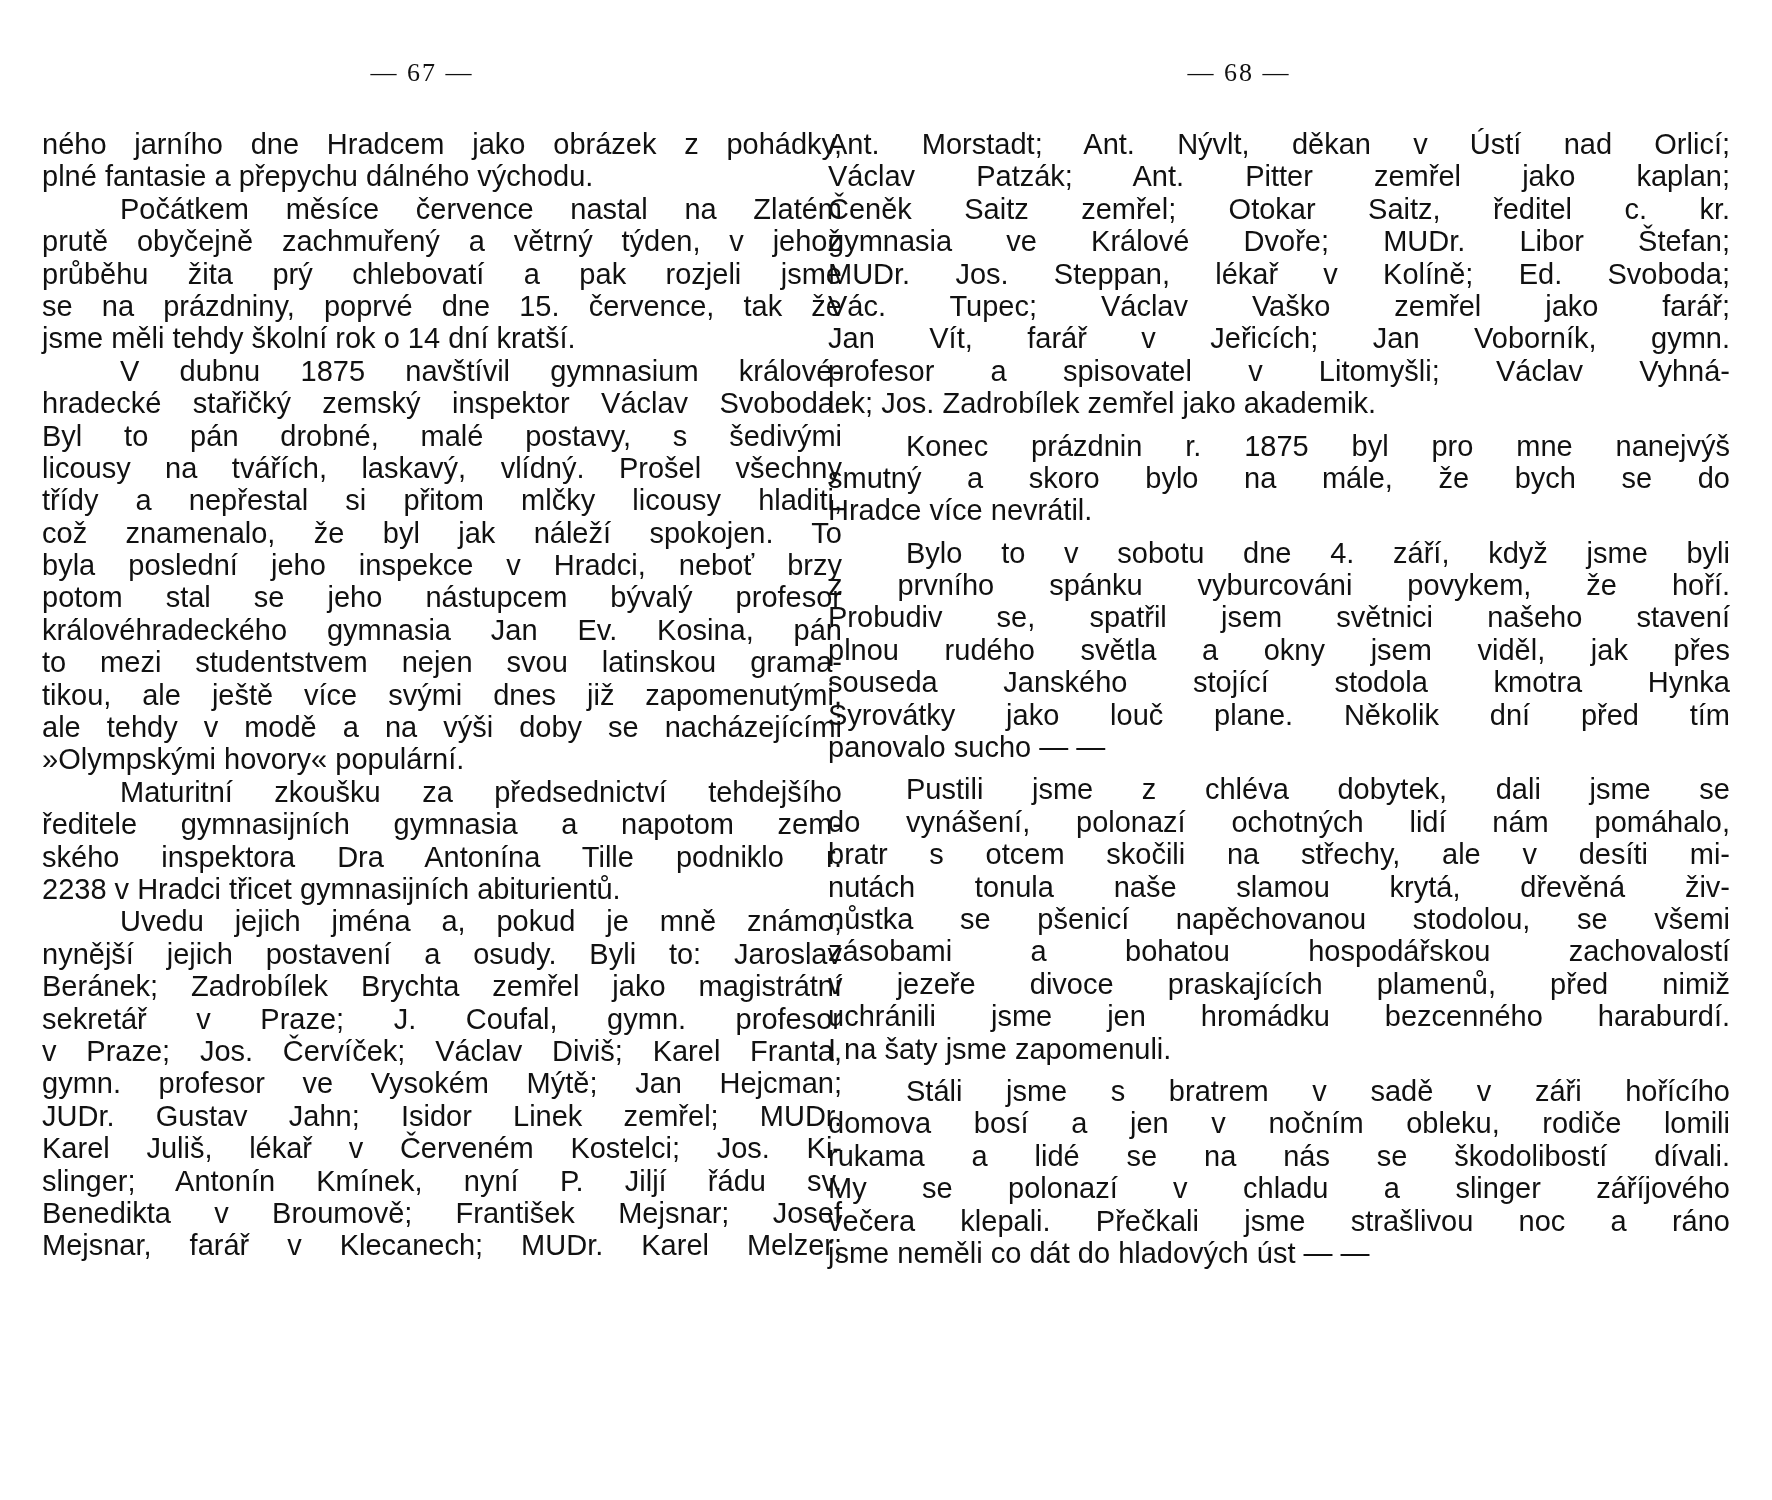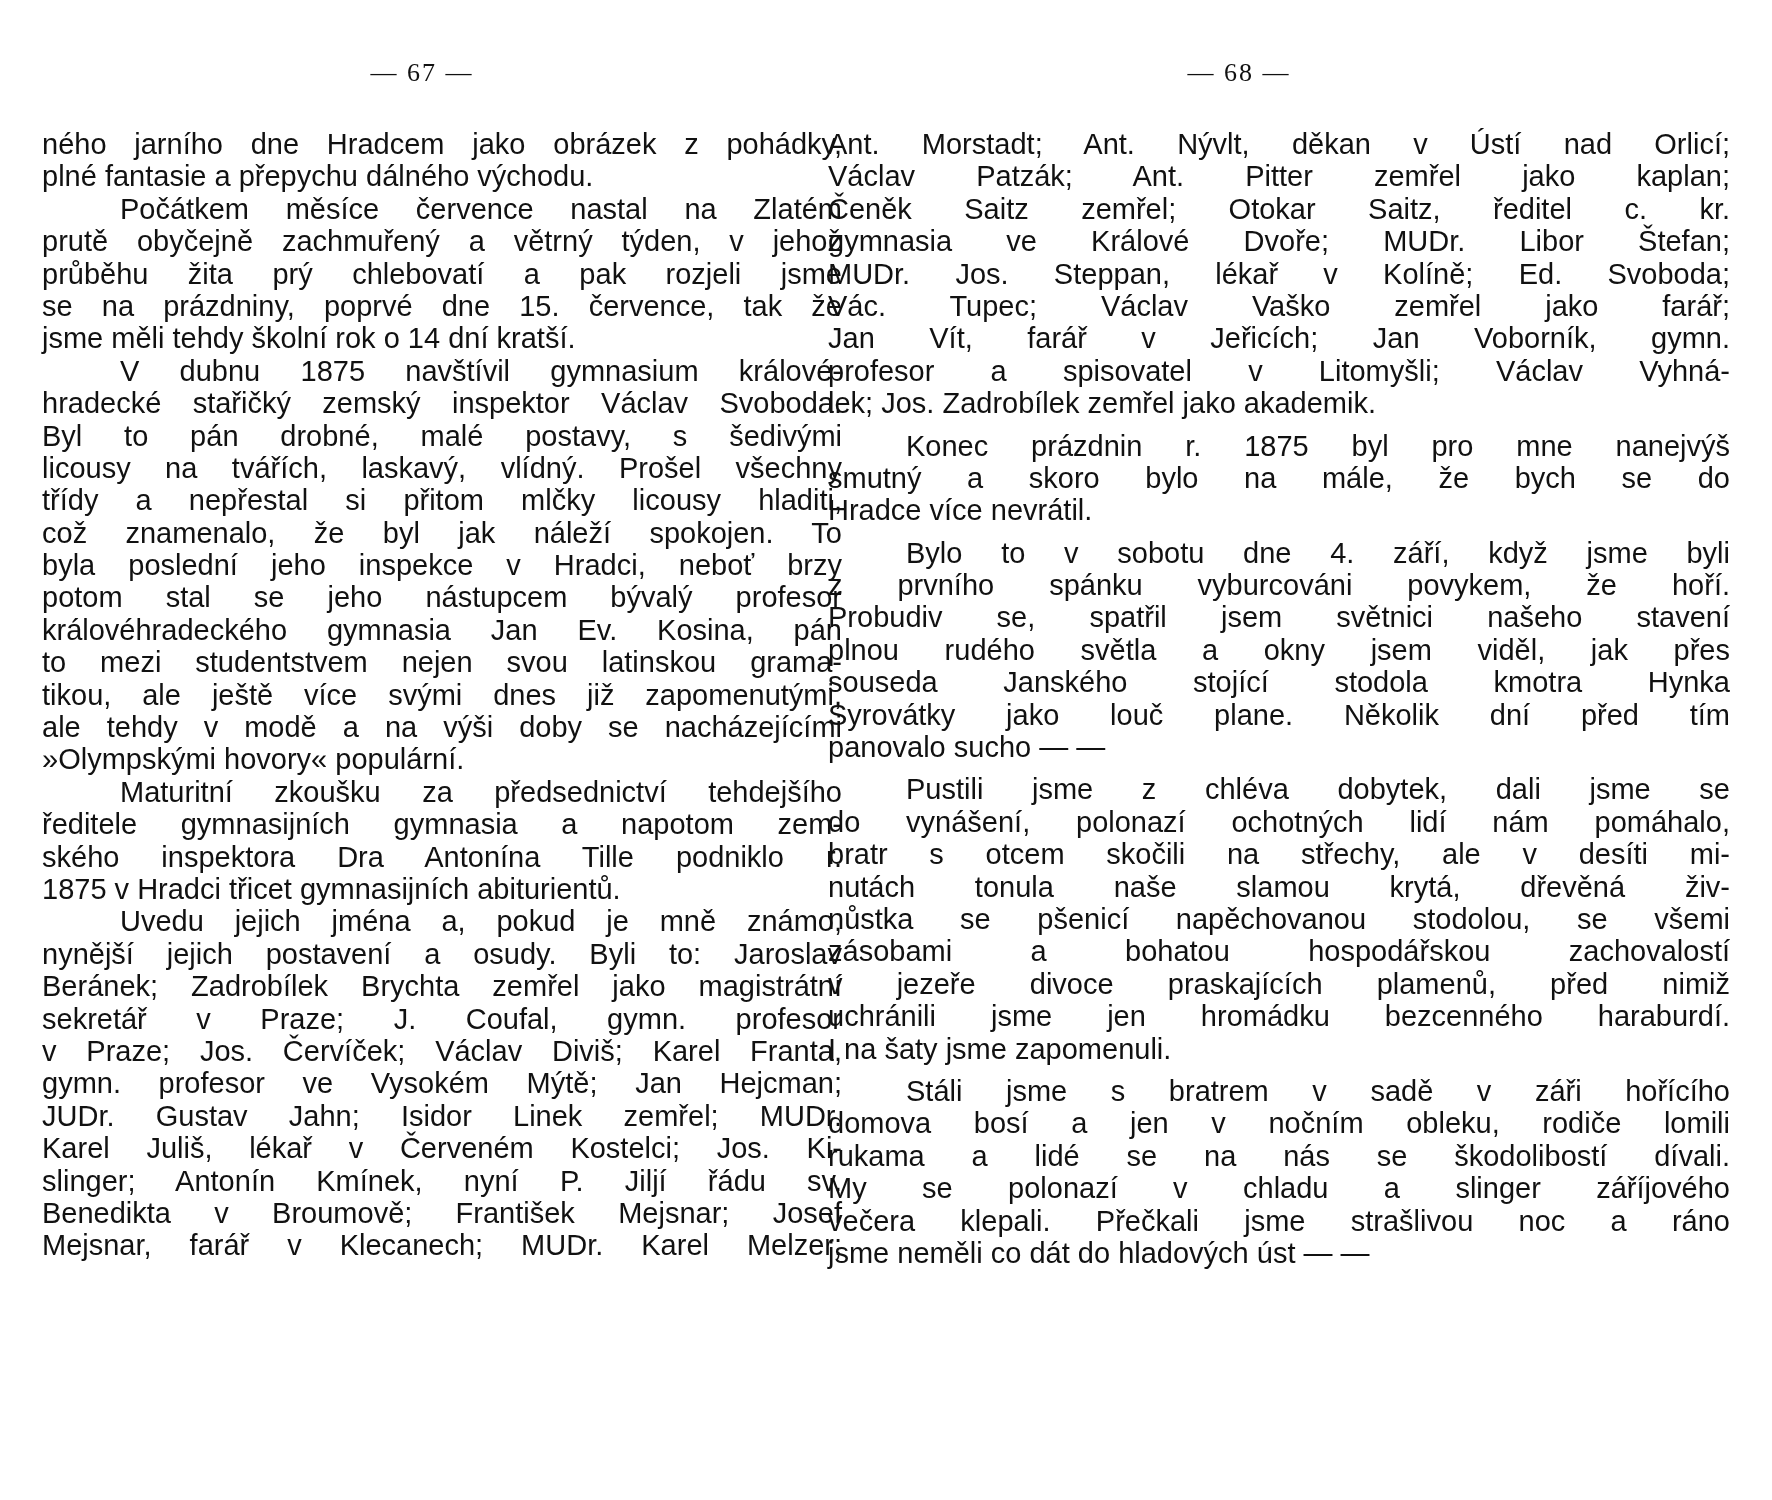--- a/index.html
+++ b/index.html
@@ -47,21 +47,21 @@
       <div class="line">potom stal se jeho nástupcem bývalý profesor</div>
       <div class="line">královéhradeckého gymnasia Jan Ev. Kosina, pán</div>
       <div class="line">to mezi studentstvem nejen svou latinskou grama-</div>
       <div class="line">tikou, ale ještě více svými dnes již zapomenutými,</div>
       <div class="line">ale tehdy v modě a na výši doby se nacházejícími</div>
       <div class="line last">»Olympskými hovory« populární.</div>
       <div class="gap-s" style="height: 0px;"></div>
       <div class="line indent">Maturitní zkoušku za předsednictví tehdejšího</div>
       <div class="line">ředitele gymnasijních gymnasia a napotom zem-</div>
       <div class="line">ského inspektora Dra Antonína Tille podniklo r.</div>
-      <div class="line last">1875 v Hradci třicet gymnasijních abiturientů.</div>
+      <div class="line last">2238 v Hradci třicet gymnasijních abiturientů.</div>
       <div class="gap-s" style="height: 0px;"></div>
       <div class="line indent">Uvedu jejich jména a, pokud je mně známo,</div>
       <div class="line">nynější jejich postavení a osudy. Byli to: Jaroslav</div>
       <div class="line">Beránek; Zadrobílek Brychta zemřel jako magistrátní</div>
       <div class="line">sekretář v Praze; J. Coufal, gymn. profesor</div>
       <div class="line">v Praze; Jos. Červíček; Václav Diviš; Karel Franta,</div>
       <div class="line">gymn. profesor ve Vysokém Mýtě; Jan Hejcman;</div>
       <div class="line">JUDr. Gustav Jahn; Isidor Linek zemřel; MUDr.</div>
       <div class="line">Karel Juliš, lékař v Červeném Kostelci; Jos. Ki-</div>
       <div class="line">slinger; Antonín Kmínek, nyní P. Jiljí řádu sv.</div>

